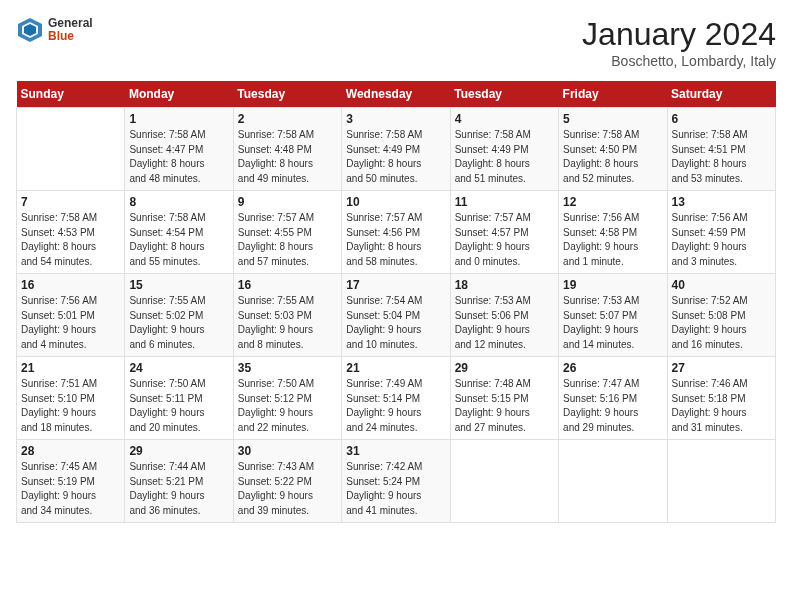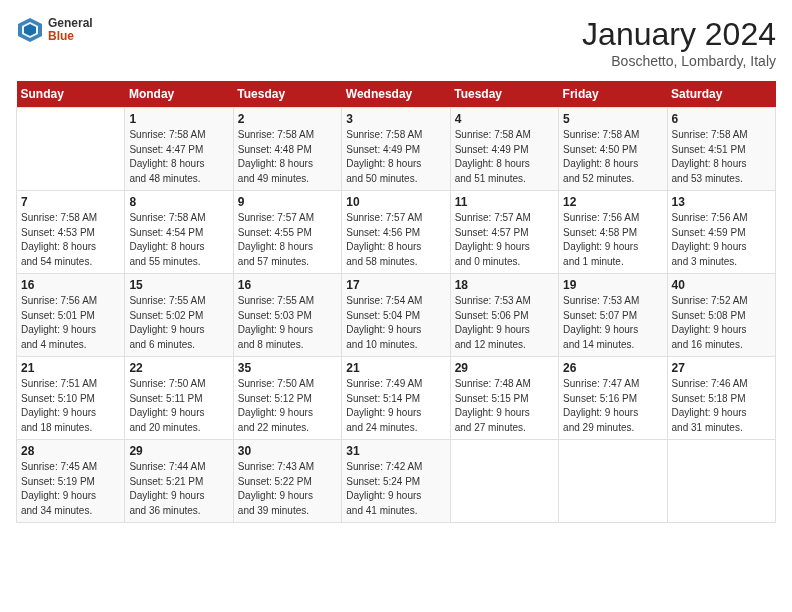--- a/index.html
+++ b/index.html
@@ -205,21 +205,21 @@
           <div class="day-num">40</div>
           <div class="day-info">Sunrise: 7:52 AM<br>Sunset: 5:08 PM<br>Daylight: 9 hours<br>and 16 minutes.</div>
         </td>
       </tr>
       <tr>
         <td>
           <div class="day-num">21</div>
           <div class="day-info">Sunrise: 7:51 AM<br>Sunset: 5:10 PM<br>Daylight: 9 hours<br>and 18 minutes.</div>
         </td>
         <td>
-          <div class="day-num">22</div>
+          <div class="day-num">24</div>
           <div class="day-info">Sunrise: 7:50 AM<br>Sunset: 5:11 PM<br>Daylight: 9 hours<br>and 20 minutes.</div>
         </td>
         <td>
           <div class="day-num">35</div>
           <div class="day-info">Sunrise: 7:50 AM<br>Sunset: 5:12 PM<br>Daylight: 9 hours<br>and 22 minutes.</div>
         </td>
         <td>
           <div class="day-num">21</div>
           <div class="day-info">Sunrise: 7:49 AM<br>Sunset: 5:14 PM<br>Daylight: 9 hours<br>and 24 minutes.</div>
         </td>

